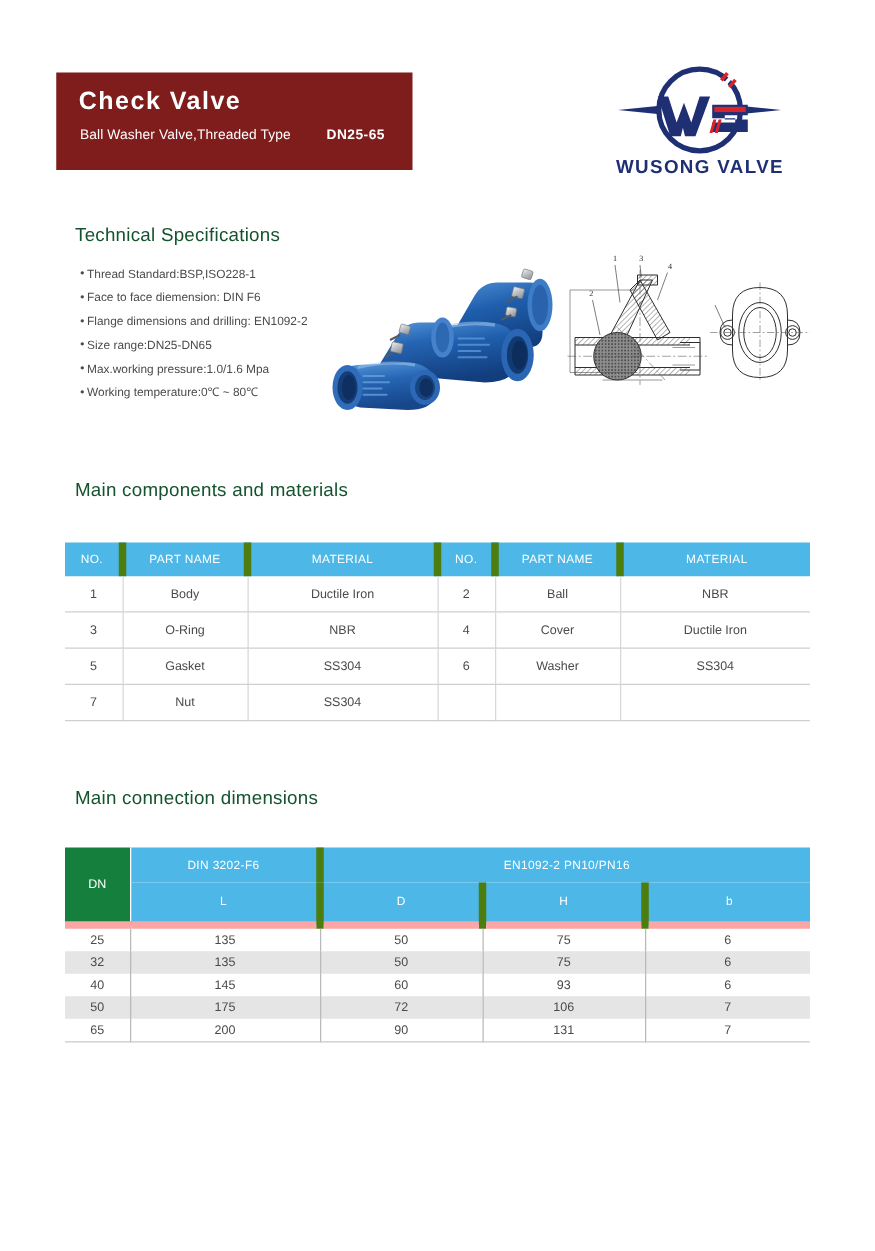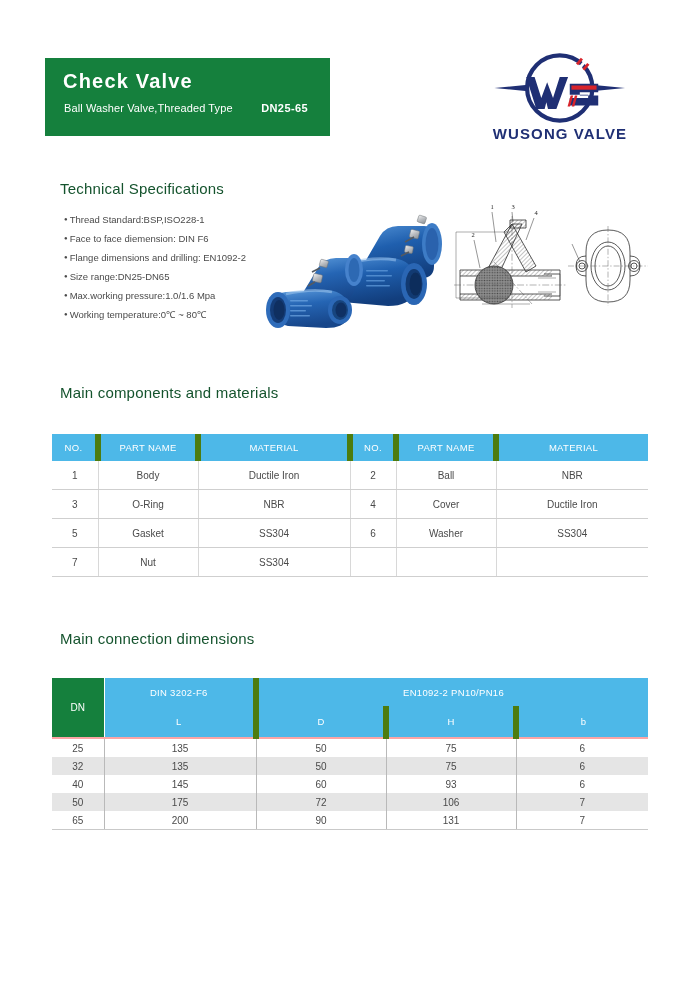--- a/index.html
+++ b/index.html
@@ -16,21 +16,21 @@
     overflow: hidden;
   }
 
   
   #title-banner {
     position: absolute;
     left: 45px;
     top: 58px;
     width: 285px;
     height: 78px;
-    background: #15803d;
+    background: #7f1d1d;
   }
   #title-banner .main-title {
     position: absolute;
     left: 18px;
     top: 12px;
     font-size: 20px;
     font-weight: bold;
     color: #ffffff;
     letter-spacing: 1.2px;
   }
@@ -183,21 +183,21 @@
     font-size: 10px;
     border-right: 1px solid #ffffff;
   }
   #dimensions-table td.dim-cell {
     height: 16px;
     font-size: 10px;
     border-right: 1px solid #b9b9b9;
   }
   #dimensions-table td.dim-cell.last { border-right: none; }
   #dimensions-table tr.alt td { background: #e5e5e5; }
-  #dimensions-table tr.first-data td { border-top: 2px solid #fca5a5; margin-top: 36px; }
+  #dimensions-table tr.first-data td { border-top: 6px solid #fca5a5; margin-top: 36px; }
   #dimensions-table tr.last-data td { border-bottom: 1px solid #c9c9c9; text-align: center; }
 </style>
 </head>
 <body>
 
 <div id="title-banner">
   <div class="main-title">Check Valve</div>
   <div class="sub-row">
     <span>Ball Washer Valve,Threaded Type</span>
     <span class="size-code">DN25-65</span>

